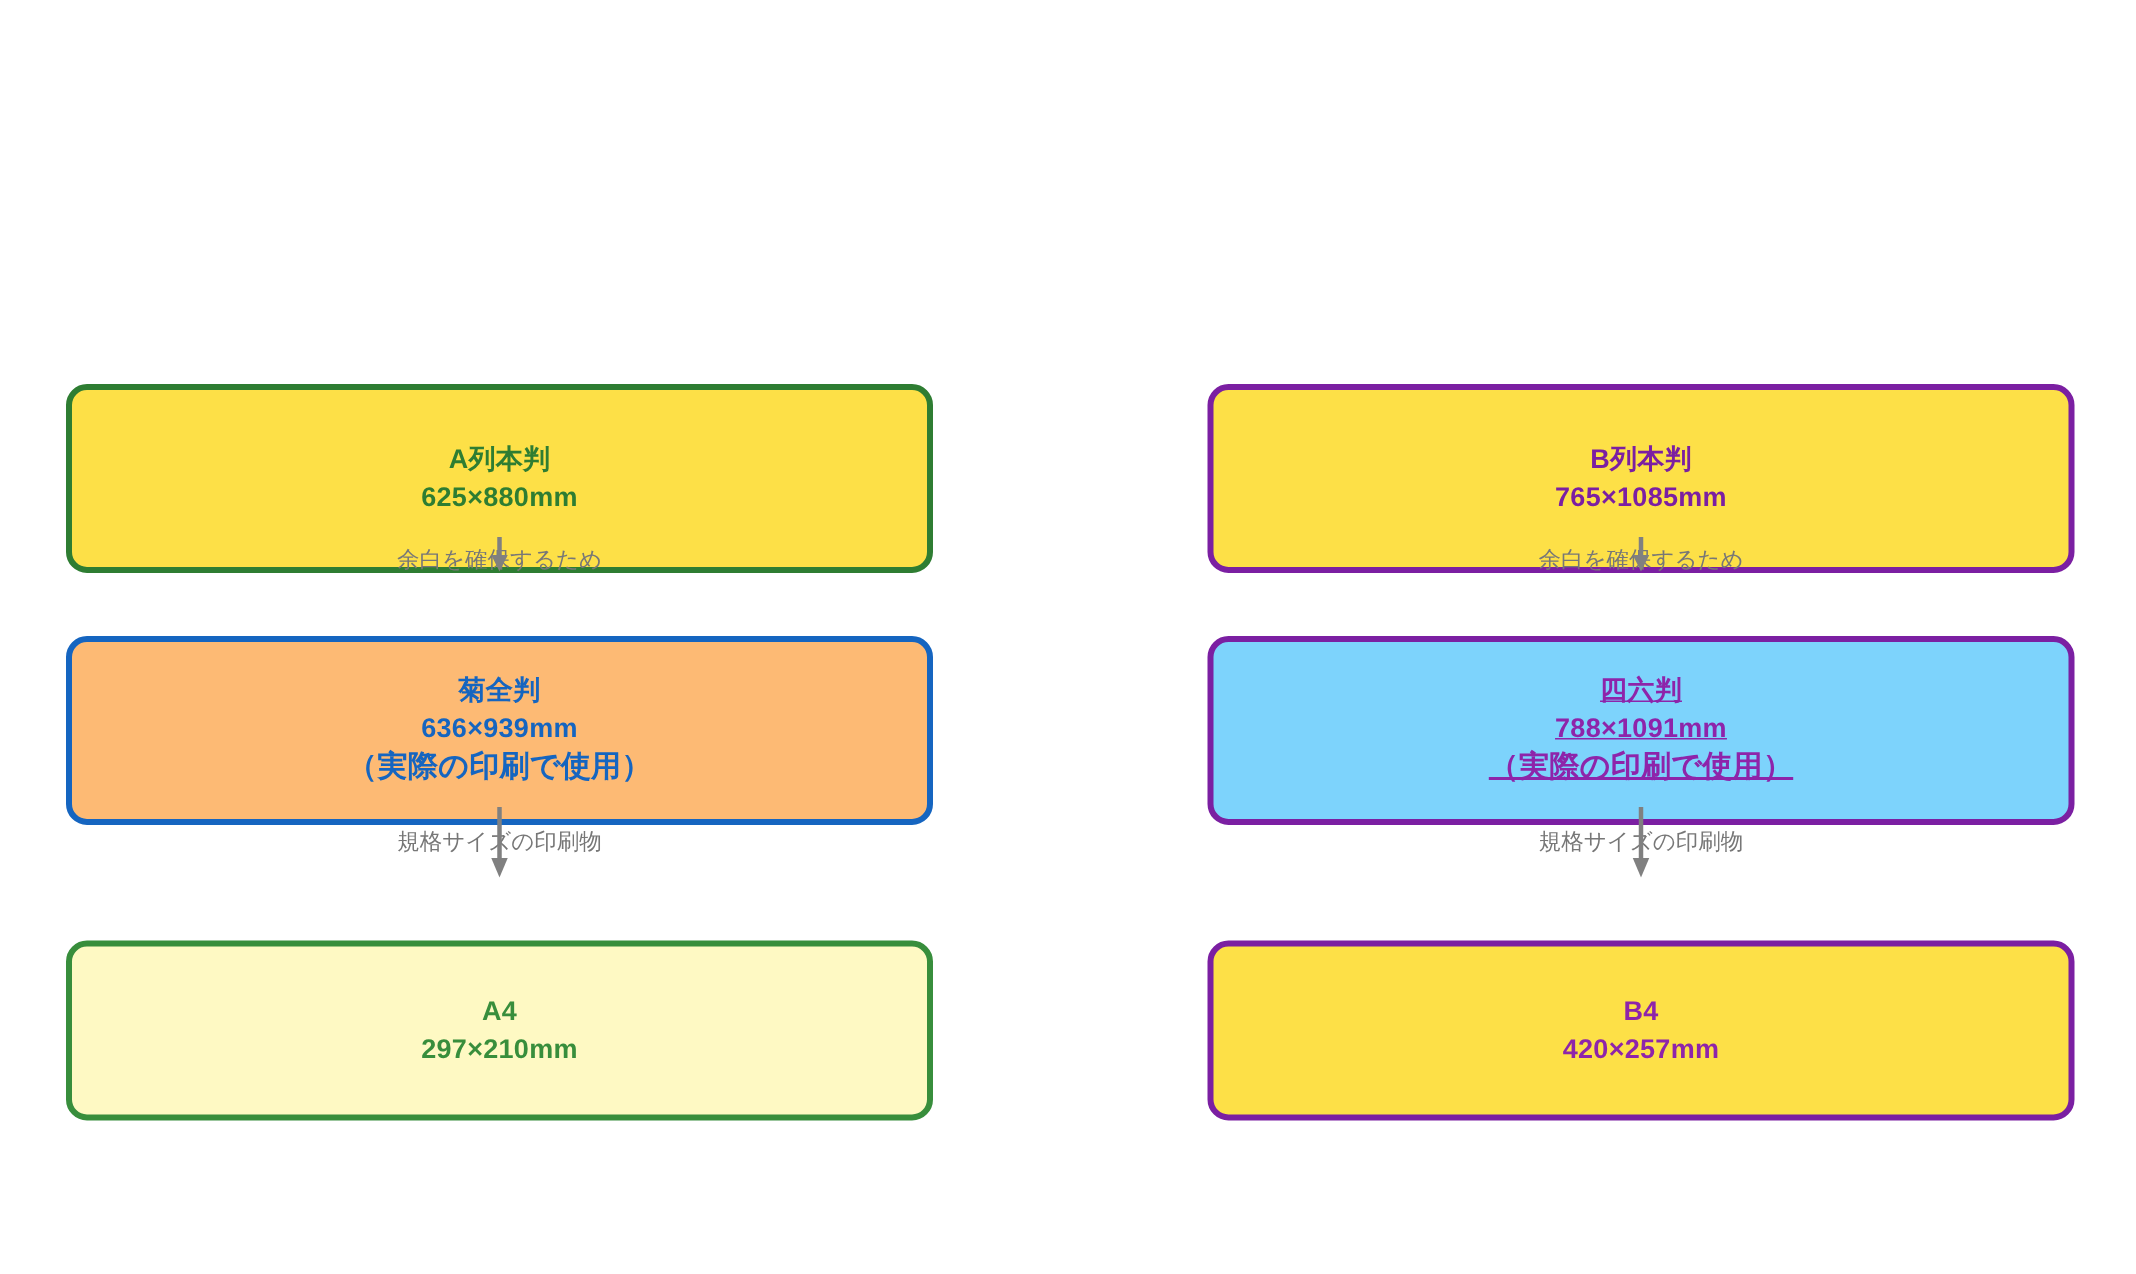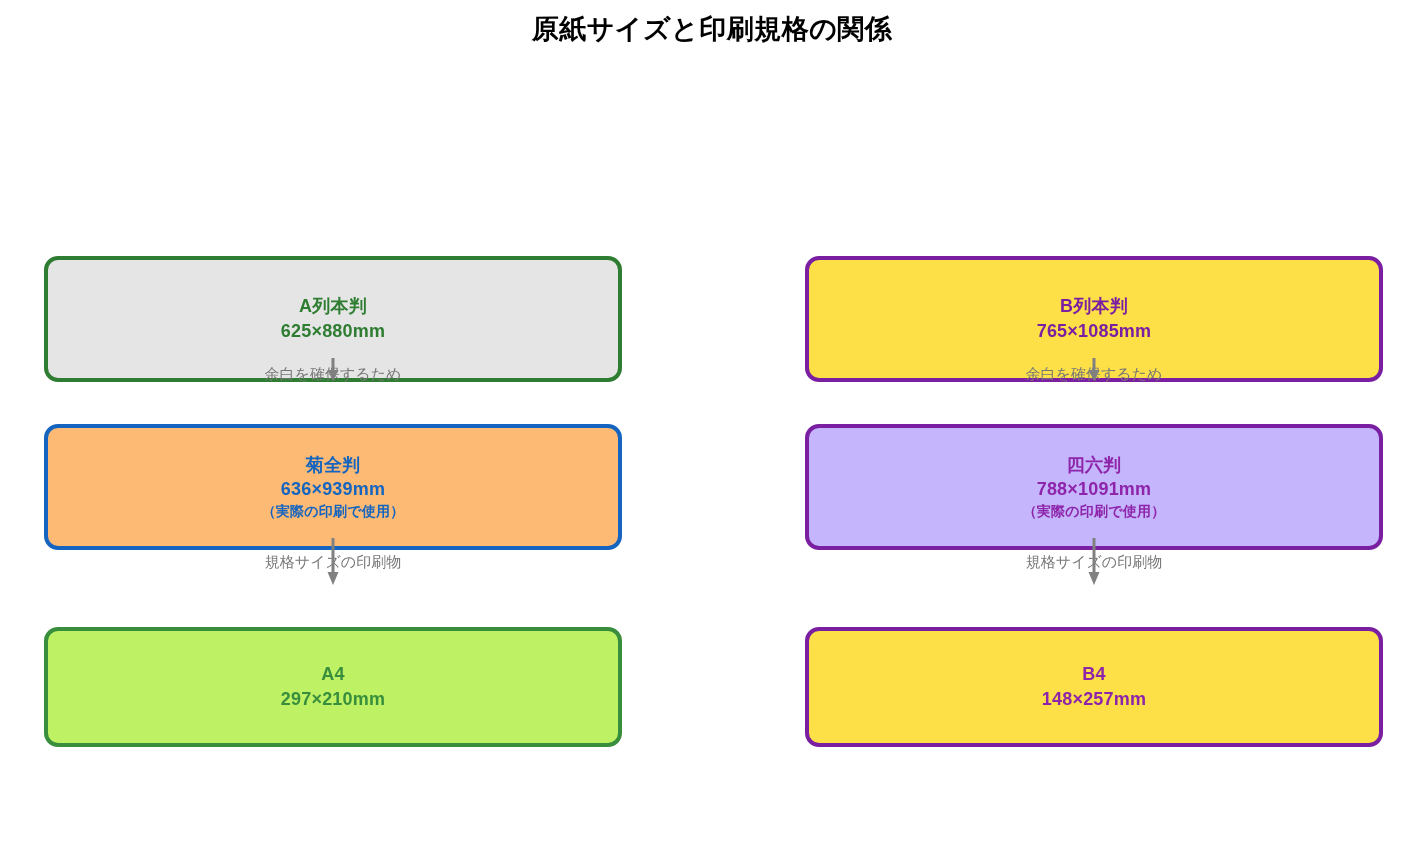--- a/index.html
+++ b/index.html
@@ -78,58 +78,59 @@
     line-height: 1.38;
     letter-spacing: 0.2px;
   }
   .size-box .box-dims {
     font-size: 18px;
     font-weight: bold;
     line-height: 1.38;
     letter-spacing: 0.2px;
   }
   .size-box .box-note {
-    font-size: 14px;
+    font-size: 20px;
     font-weight: bold;
     line-height: 1.38;
     letter-spacing: 0.2px;
   }
 
   
   .box-row-1 { top: 256px; height: 126px; }
   .box-row-2 { top: 424px; height: 126px; }
   .box-row-3 { top: 627px; height: 120px; }
 
   
   .theme-green-strong {
-    background: #e5e5e5;
+    background: #fde047;
     border-color: #2e7d32;
     color: #2e7d32;
   }
   .theme-blue {
     background: #fdba74;
     border-color: #1565c0;
     color: #1565c0;
   }
   .theme-green-light {
-    background: #bef264;
+    background: #fef9c3;
     border-color: #388e3c;
     color: #388e3c;
   }
 
   
   .theme-purple-strong {
     background: #fde047;
     border-color: #7b1fa2;
     color: #7b1fa2;
   }
   .theme-purple-mid {
-    background: #c4b5fd;
+    background: #7dd3fc;
     border-color: #7b1fa2;
     color: #8e24aa;
+    text-decoration: underline;
   }
   .theme-purple-light {
     background: #fde047;
     border-color: #7b1fa2;
     color: #8e24aa;
   }
 
   
   .connector {
     position: absolute;
@@ -160,21 +161,20 @@
 
   
   .connector-2 .connector-label { top: 554px; }
   .connector-2 .arrow { top: 538px; }
 </style>
 </head>
 <body>
 
 <div class="canvas">
 
-  <div class="diagram-title">原紙サイズと印刷規格の関係</div>
 
   <div class="column col-a">
 
 
     <div class="size-box box-row-1 theme-green-strong">
       <div class="box-name">A列本判</div>
       <div class="box-dims">625×880mm</div>
     </div>
 
     <div class="connector connector-1">
@@ -238,17 +238,17 @@
       <div class="arrow">
         <svg width="16" height="48" viewBox="0 0 16 48" aria-hidden="true">
           <line x1="8" y1="0" x2="8" y2="36" stroke="#808080" stroke-width="3"></line>
           <polygon points="8,47 2.5,34 13.5,34" fill="#808080"></polygon>
         </svg>
       </div>
     </div>
 
     <div class="size-box box-row-3 theme-purple-light">
       <div class="box-name">B4</div>
-      <div class="box-dims">148×257mm</div>
+      <div class="box-dims">420×257mm</div>
     </div>
   </div>
 
 </div>
 
 </body></html>

